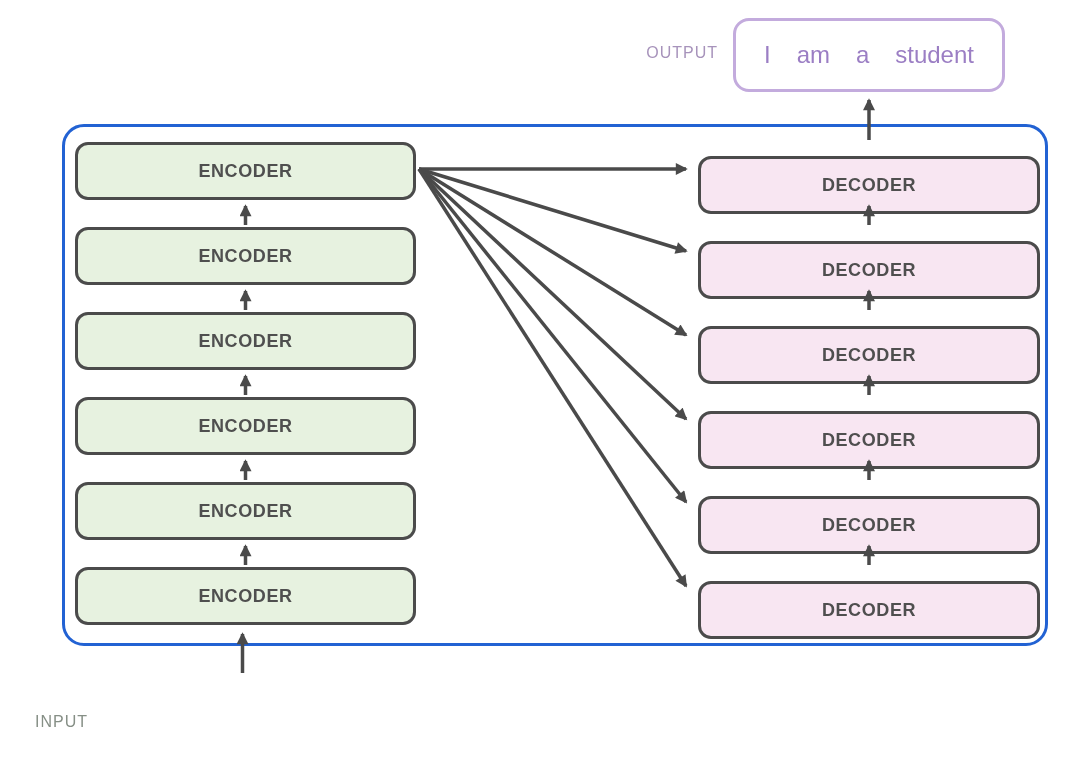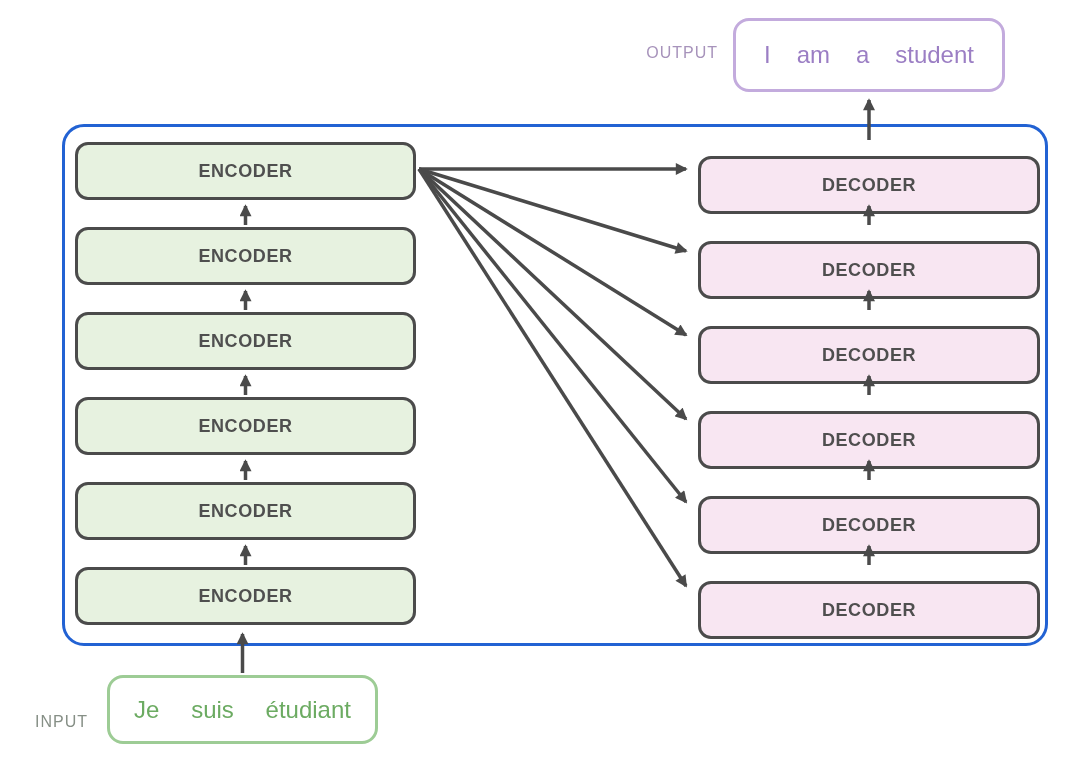--- a/index.html
+++ b/index.html
@@ -178,25 +178,20 @@
     <span class="block-label">DECODER</span>
   </div>
   <div class="block decoder row-4">
     <span class="block-label">DECODER</span>
   </div>
   <div class="block decoder row-5">
     <span class="block-label">DECODER</span>
   </div>
 
   <div class="side-label input-label">INPUT</div>
-  <div class="phrase-box input-box">
-    <span class="token">Je</span>
-    <span class="token">suis</span>
-    <span class="token">étudiant</span>
-  </div>
 
   <svg class="arrows" viewBox="0 0 1080 766" xmlns="http://www.w3.org/2000/svg">
     <defs>
       <marker id="ah" viewBox="0 0 10 10" refX="8.5" refY="5" markerWidth="13" markerHeight="12" orient="auto" markerUnits="userSpaceOnUse">
         <path class="ah-fill" d="M0,0 L10,5 L0,10 Z"></path>
       </marker>
     </defs>
 
     <g>
       <line x1="245.5" y1="225" x2="245.5" y2="206" marker-end="url(#ah)"></line>

